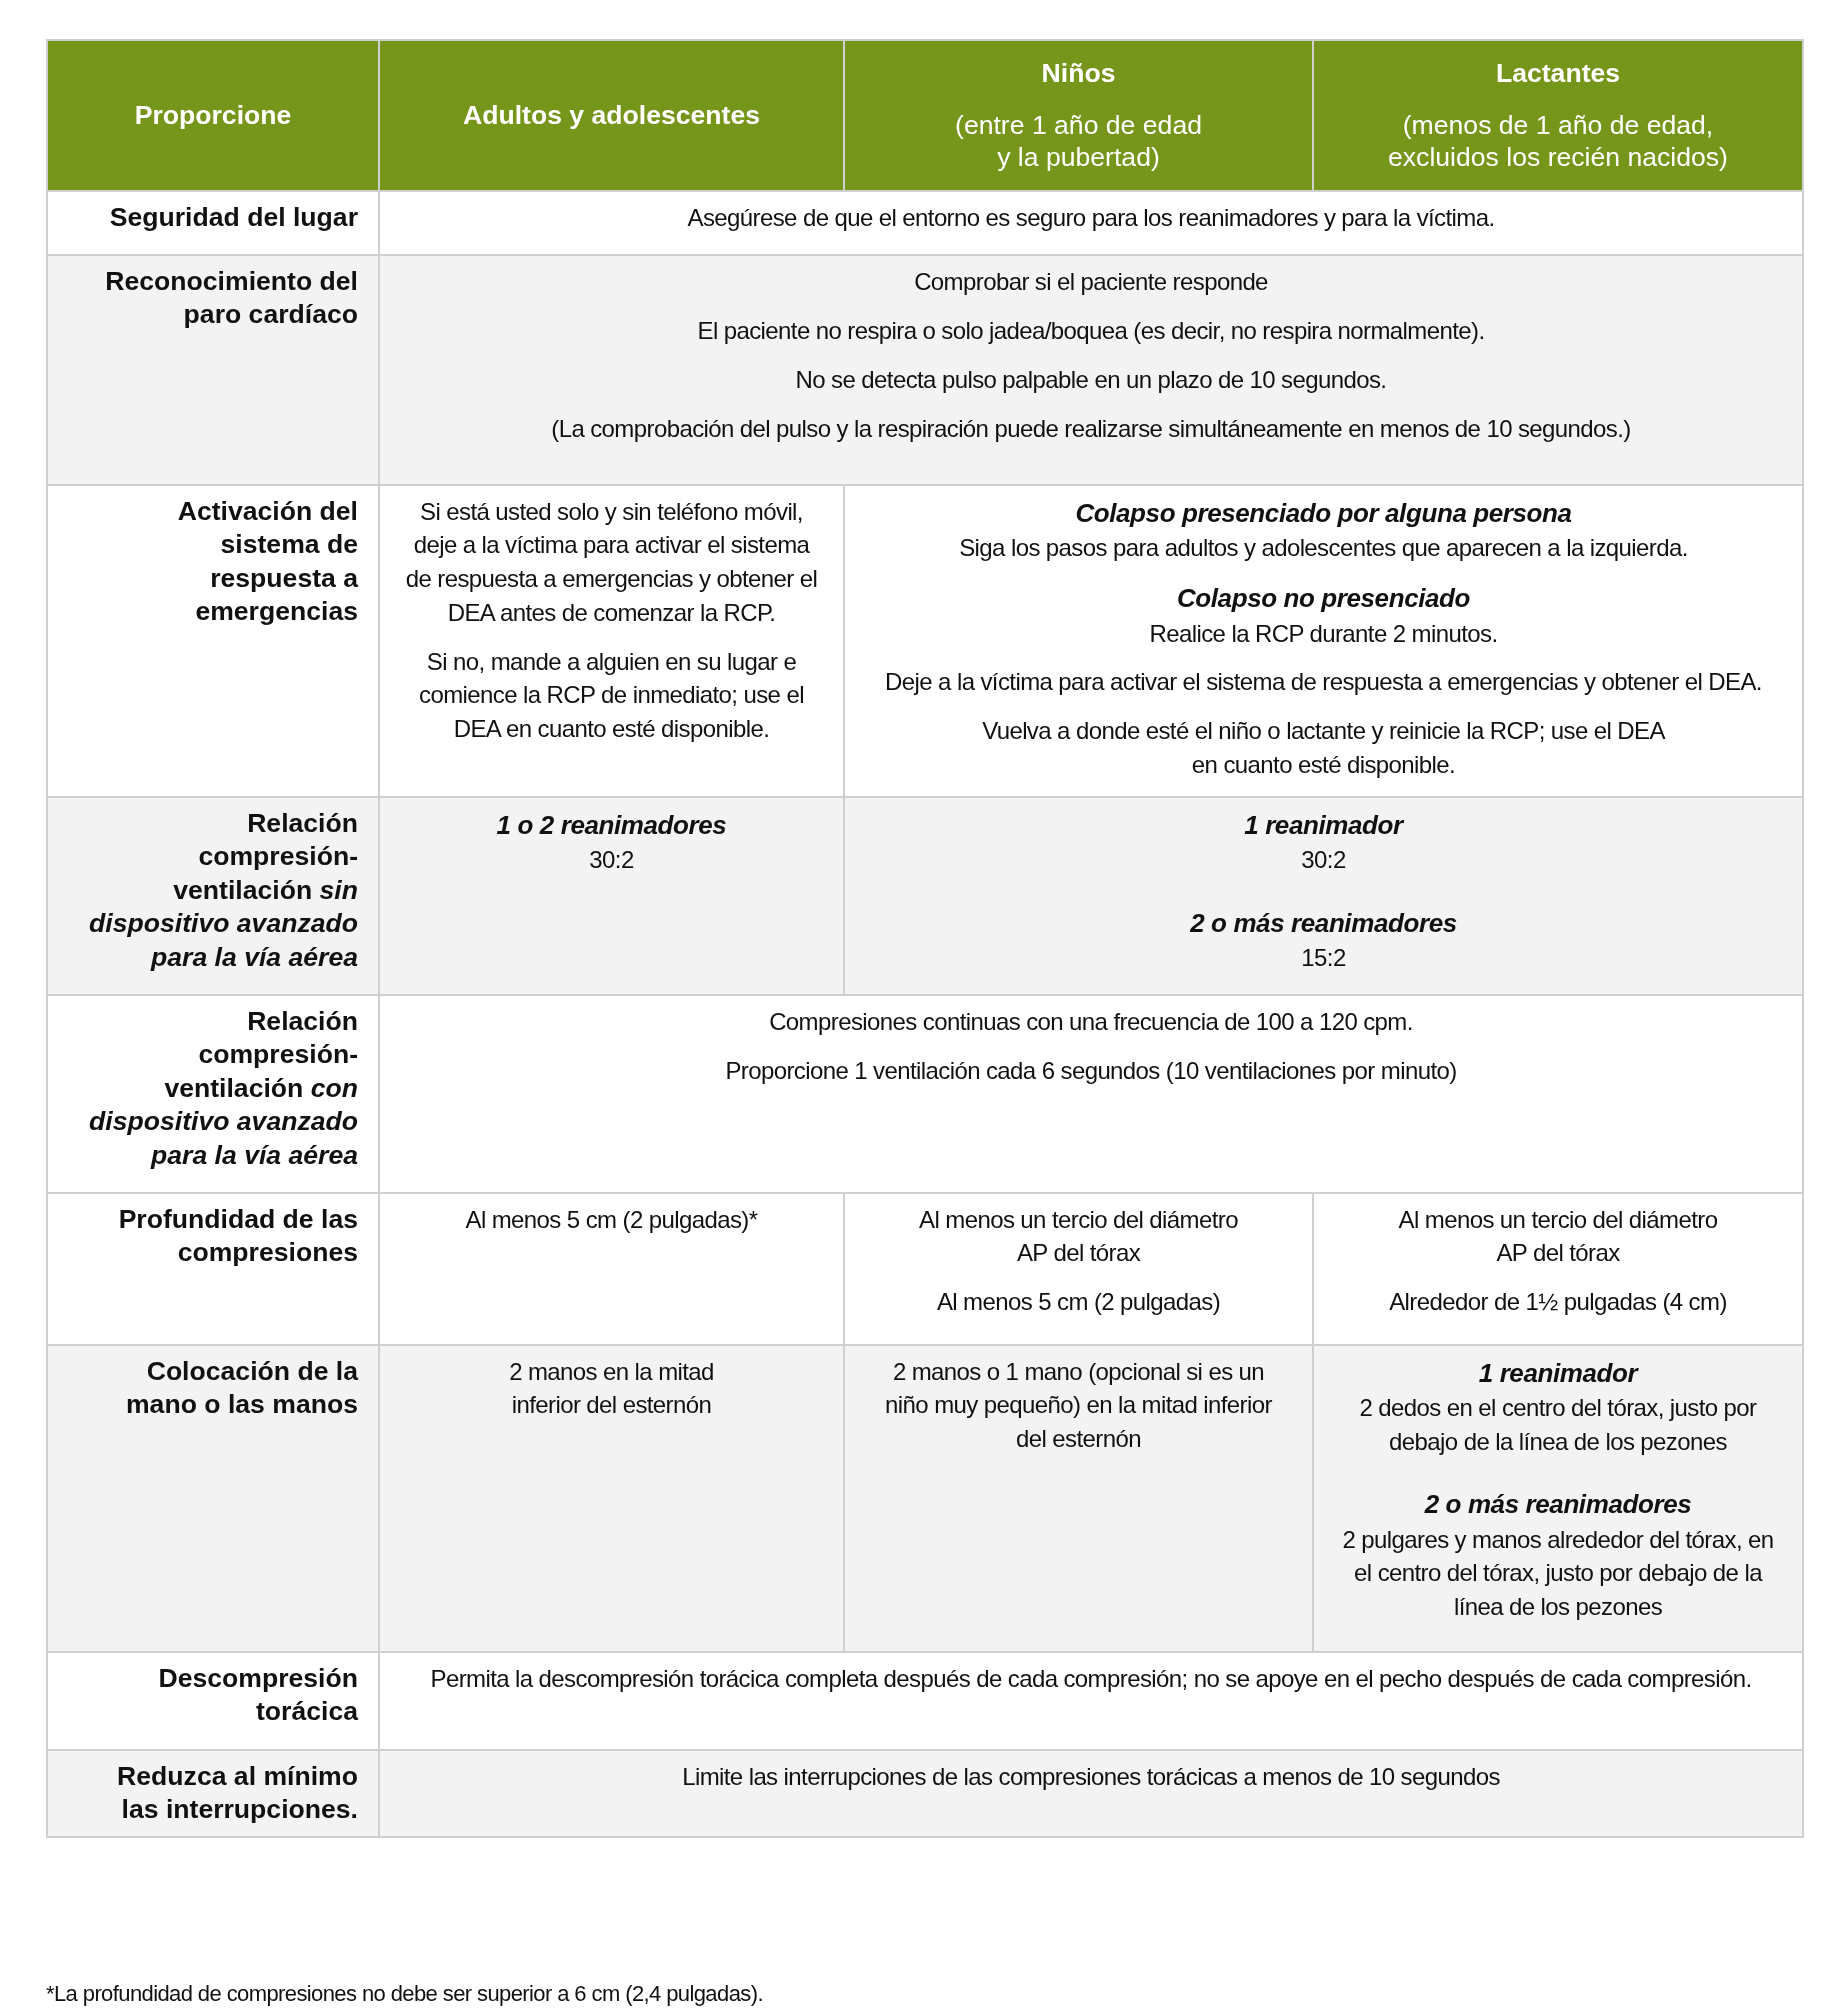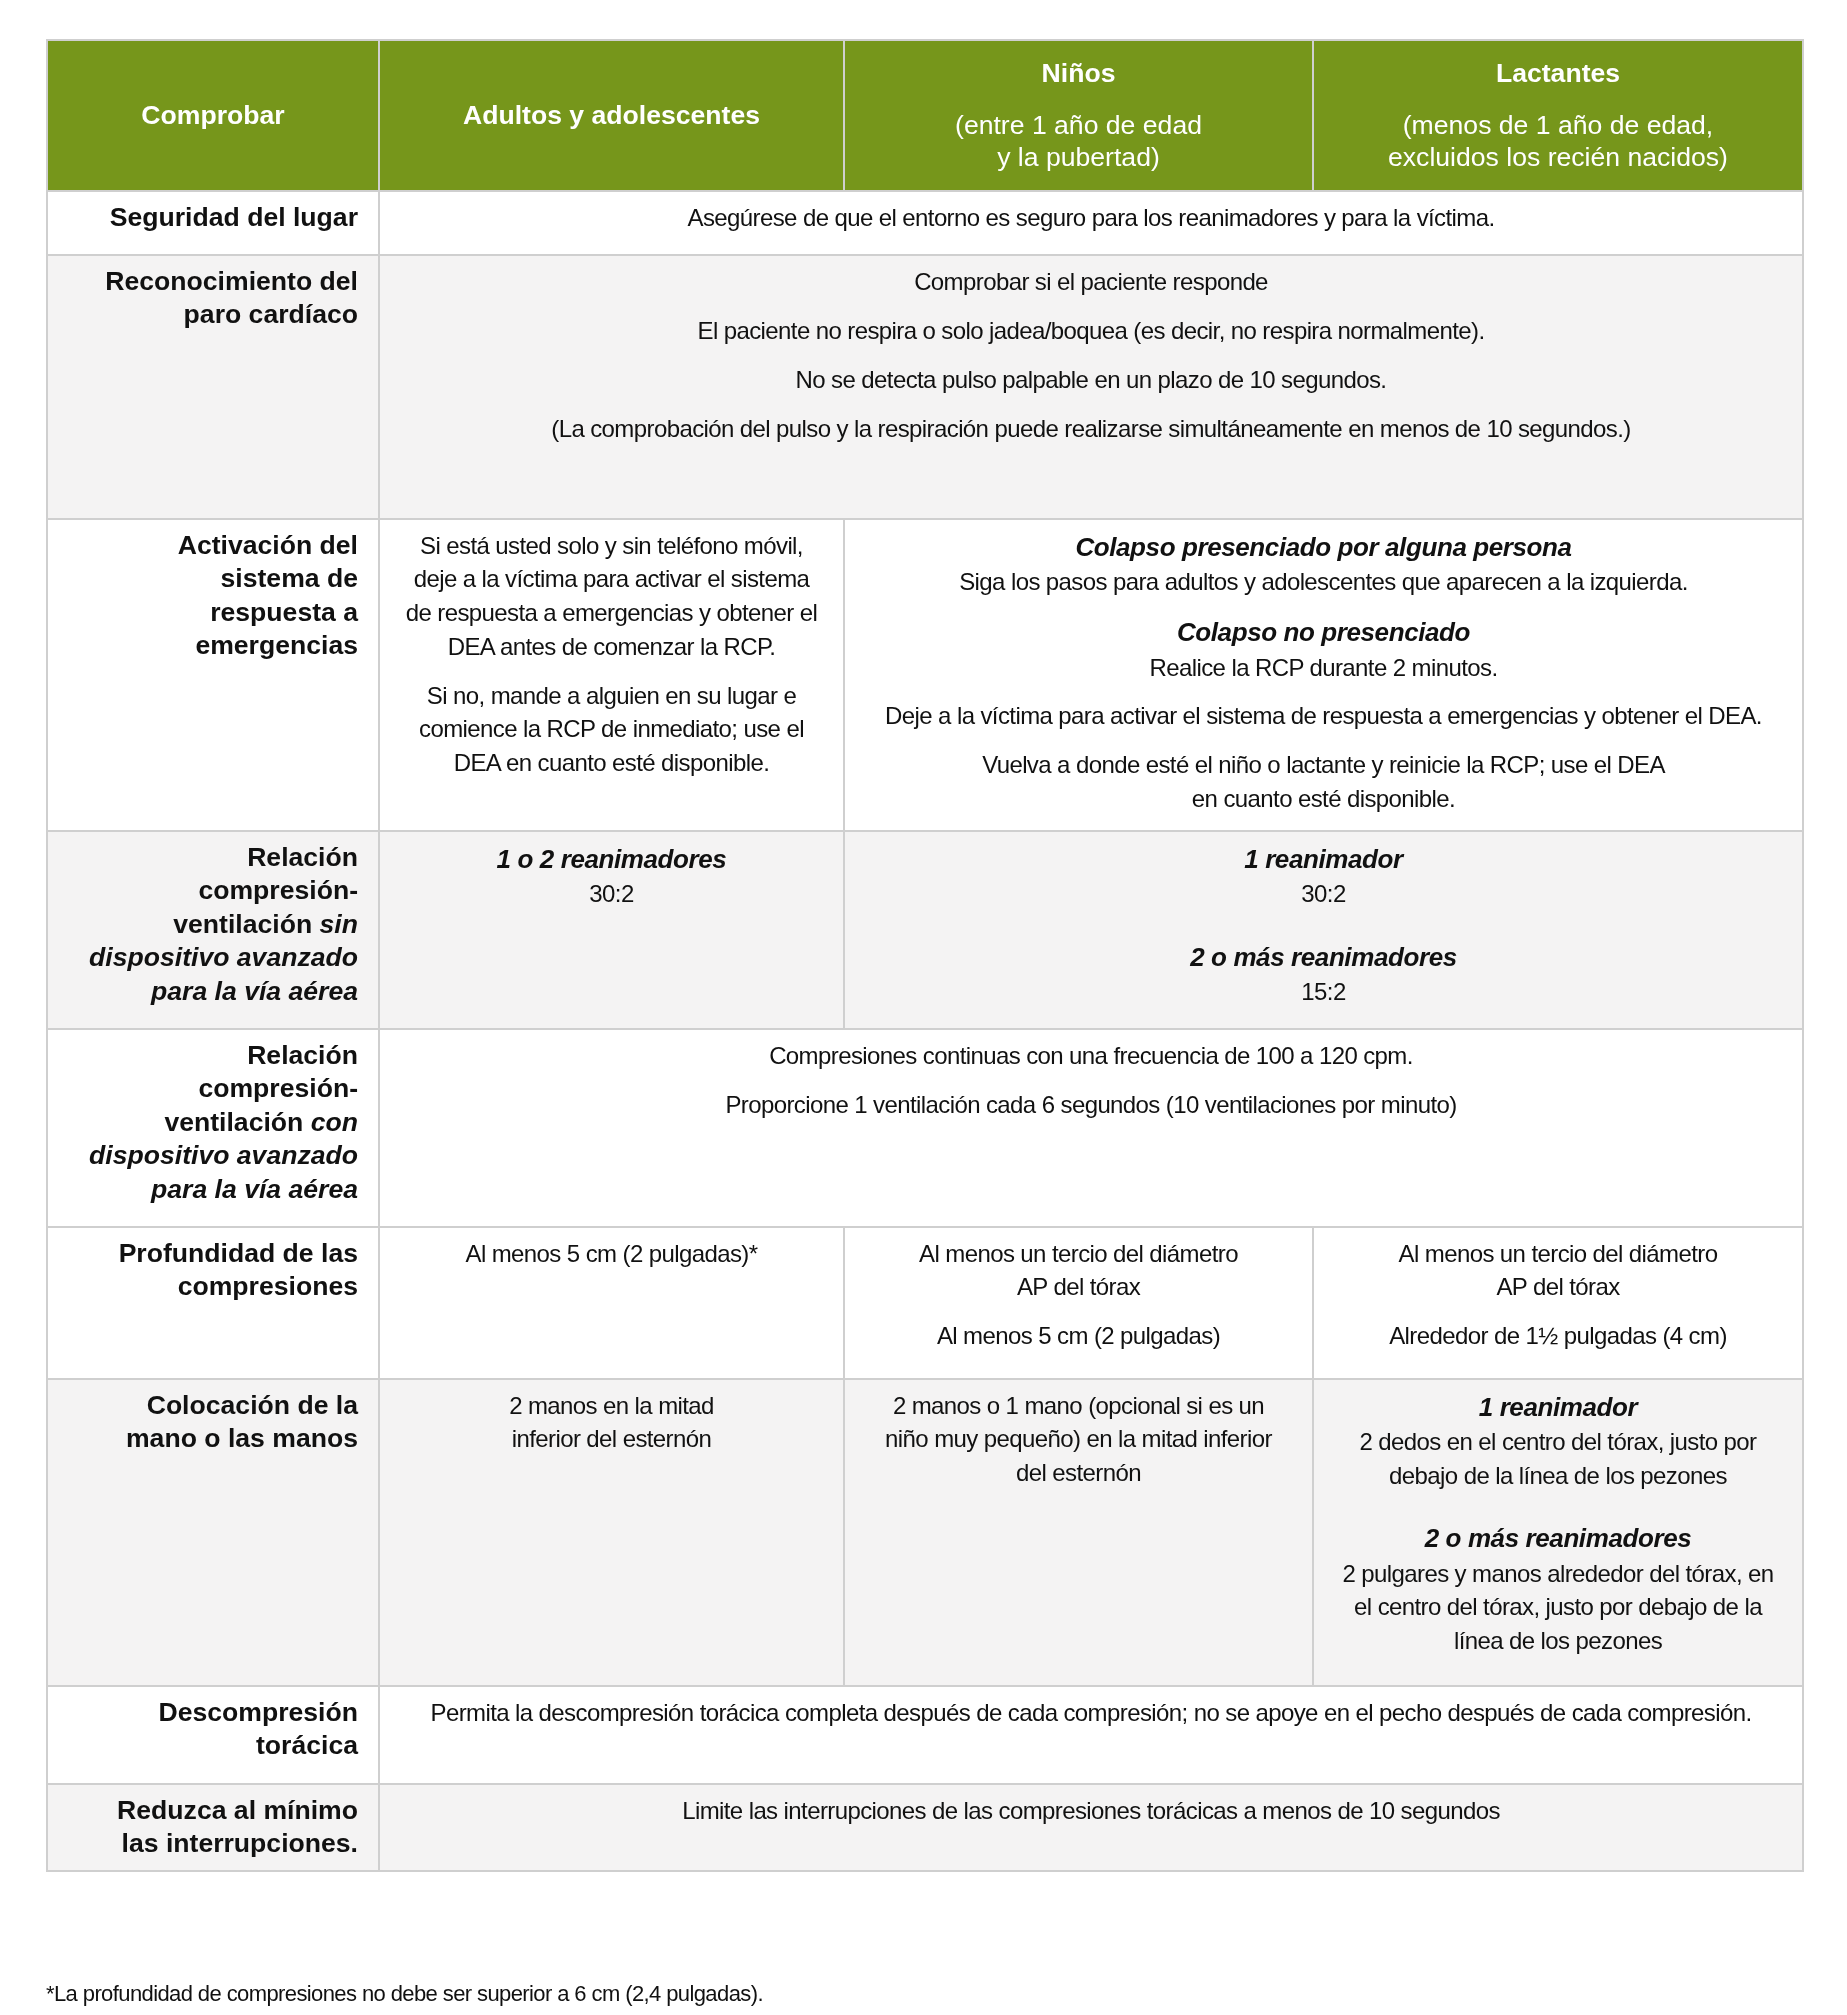--- a/index.html
+++ b/index.html
@@ -29,21 +29,21 @@
 
 <table class="tbl">
   <colgroup>
     <col style="width:332px">
       <col style="width:465px">
       <col style="width:469px">
       <col style="width:490px">
   </colgroup>
   <thead>
     <tr>
-      <th>Comprobar</th>
+      <th>Proporcione</th>
       <th>Adultos y adolescentes</th>
       <th>
         <span>Niños</span>
         <span class="sub">
           <span>(entre 1 año de edad</span><br>
           <span>y la pubertad)</span>
         </span>
       </th>
       <th>
         <span>Lactantes</span>
@@ -56,21 +56,21 @@
   </thead>
   <tbody>
 
     <tr class="w" style="height:64px">
       <td class="lbl">Seguridad del lugar</td>
       <td class="c" colspan="3">
         <p>Asegúrese de que el entorno es seguro para los reanimadores y para la víctima.</p>
       </td>
     </tr>
 
-    <tr class="g" style="height:264px">
+    <tr class="g" style="height:230px">
       <td class="lbl">
         <span>Reconocimiento del</span><br>
         <span>paro cardíaco</span>
       </td>
       <td class="c" colspan="3">
         <p>Comprobar si el paciente responde</p>
         <p>El paciente no respira o solo jadea/boquea (es decir, no respira normalmente).</p>
         <p>No se detecta pulso palpable en un plazo de 10 segundos.</p>
         <p>(La comprobación del pulso y la respiración puede realizarse simultáneamente en menos de 10 segundos.)</p>
       </td>

